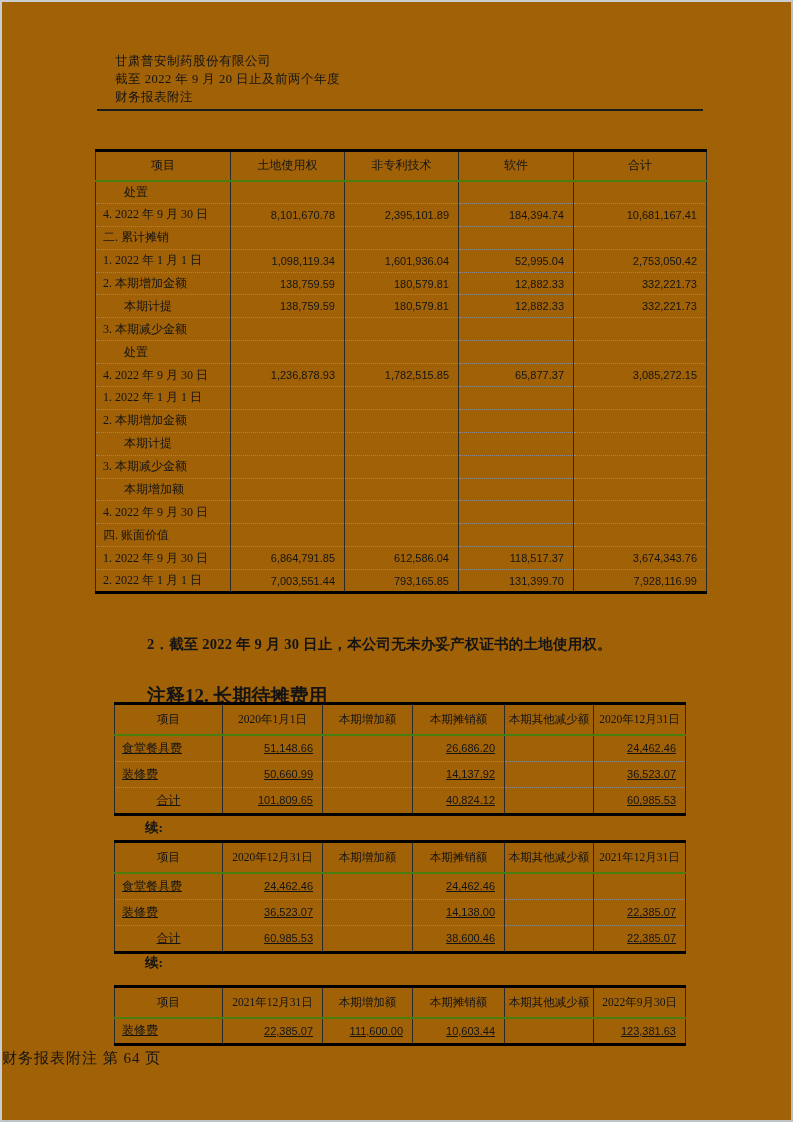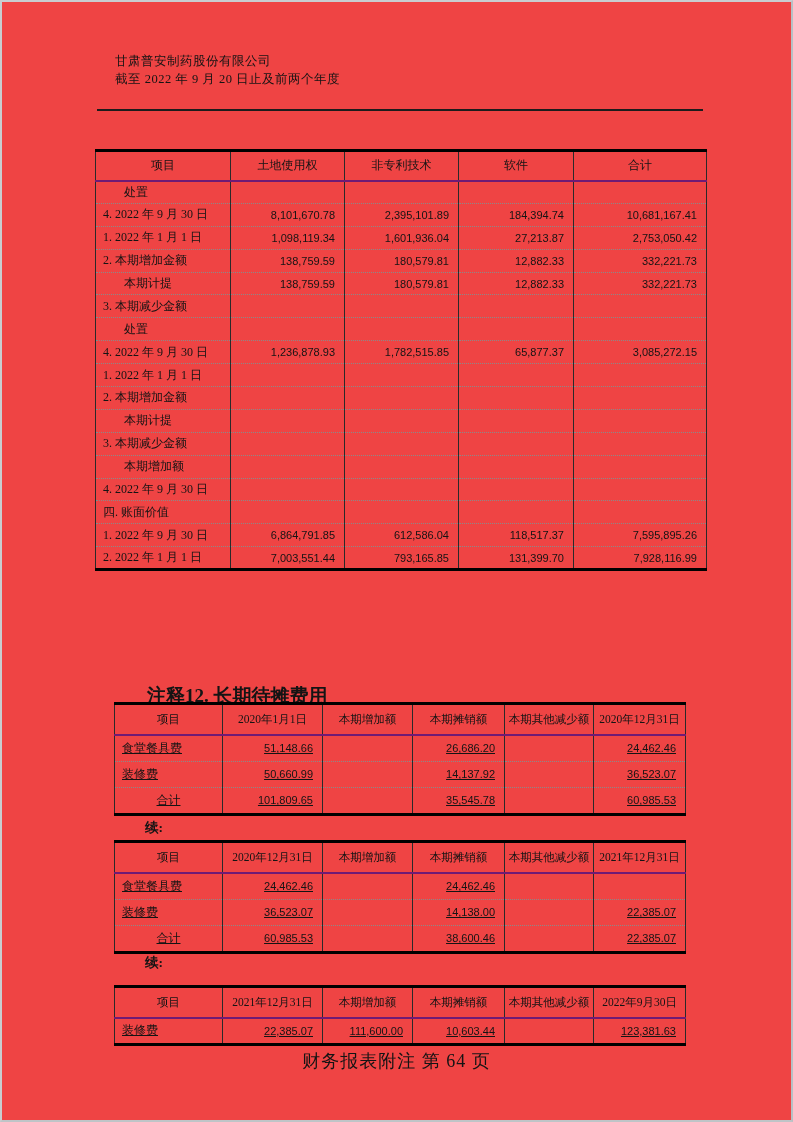--- a/index.html
+++ b/index.html
@@ -3,21 +3,21 @@
 <meta charset="utf-8">
 <style>
   * { margin: 0; padding: 0; box-sizing: border-box; }
   html,body { background: #ffffff; }
   body { font-family: "Liberation Serif", serif; color: #141414; }
 
   .page {
     position: relative;
     width: 793px;
     height: 1122px;
-    background: #ef4444;
+    background: #a16207;
     border: 2px solid #c9cdd0;
     border-right-color: #b9bfc3;
     border-bottom-color: #bfc4c7;
     overflow: hidden;
   }
 
   
   .doc-header {
     position: absolute;
     top: 50px;
@@ -44,21 +44,21 @@
   }
   table.dtable th, table.dtable td {
     border-left: 1.5px solid #2a2a2a;
     border-right: 1.5px solid #2a2a2a;
     overflow: hidden;
     white-space: nowrap;
   }
   table.dtable th {
     font-weight: normal;
     text-align: center;
-    border-bottom: 2px solid #701a75;
+    border-bottom: 2px solid #4d7c0f;
     font-size: 12px;
   }
   table.dtable td { border-bottom: 1px dotted #8a8a8a; }
   table.dtable tr:last-child td { border-bottom: none; margin-top: 40px; }
 
   td.lbl { text-align: left; padding-left: 7px; font-size: 12px; }
   td.lbl.ind { padding-left: 28px; }
   td.lbl.ctr { text-align: center; padding-left: 0; }
   td.num {
     text-align: right;
@@ -103,33 +103,33 @@
     font-weight: bold;
   }
   #cont1 { top: 817px; }
   #cont2 { top: 952px; }
 
   .page-footer {
     position: absolute;
     top: 1047px;
     left: 0;
     width: 100%;
-    text-align: center;
-    font-size: 18px;
+    font-size: 15px;
     letter-spacing: 1px;
   }
 </style>
 </head>
 <body>
 
 <div class="page">
 
   <div class="doc-header">
     <div>甘肃普安制药股份有限公司</div>
     <div>截至 2022 年 9 月 20 日止及前两个年度</div>
+    <div>财务报表附注</div>
   </div>
   <div class="header-rule"></div>
 
   <table id="t1" class="dtable">
     <colgroup>
       <col style="width:135px">
         <col style="width:114px">
         <col style="width:114px">
       <col style="width:115px">
         <col style="width:133px">
@@ -152,24 +152,31 @@
           <td class="num"></td>
         </tr>
         <tr>
           <td class="lbl">4. 2022 年 9 月 30 日</td>
           <td class="num">8,101,670.78</td>
           <td class="num">2,395,101.89</td>
           <td class="num">184,394.74</td>
           <td class="num">10,681,167.41</td>
         </tr>
         <tr>
+          <td class="lbl">二. 累计摊销</td>
+          <td class="num"></td>
+          <td class="num"></td>
+          <td class="num"></td>
+          <td class="num"></td>
+        </tr>
+        <tr>
           <td class="lbl">1. 2022 年 1 月 1 日</td>
           <td class="num">1,098,119.34</td>
           <td class="num">1,601,936.04</td>
-          <td class="num">27,213.87</td>
+          <td class="num">52,995.04</td>
           <td class="num">2,753,050.42</td>
         </tr>
         <tr>
           <td class="lbl">2. 本期增加金额</td>
           <td class="num">138,759.59</td>
           <td class="num">180,579.81</td>
           <td class="num">12,882.33</td>
           <td class="num">332,221.73</td>
         </tr>
         <tr>
@@ -247,32 +254,33 @@
           <td class="num"></td>
           <td class="num"></td>
           <td class="num"></td>
           <td class="num"></td>
         </tr>
         <tr>
           <td class="lbl">1. 2022 年 9 月 30 日</td>
           <td class="num">6,864,791.85</td>
           <td class="num">612,586.04</td>
           <td class="num">118,517.37</td>
-          <td class="num">7,595,895.26</td>
+          <td class="num">3,674,343.76</td>
         </tr>
         <tr>
           <td class="lbl">2. 2022 年 1 月 1 日</td>
           <td class="num">7,003,551.44</td>
           <td class="num">793,165.85</td>
           <td class="num">131,399.70</td>
           <td class="num">7,928,116.99</td>
         </tr>
       </tbody>
     </table>
 
+  <p class="note-text">2．截至 2022 年 9 月 30 日止，本公司无未办妥产权证书的土地使用权。</p>
 
   <h3 class="note12-title">注释12. 长期待摊费用</h3>
 
   <table id="t2" class="dtable">
     <colgroup>
       <col style="width:108px">
         <col style="width:100px">
         <col style="width:90px">
       <col style="width:92px">
         <col style="width:89px">
@@ -302,21 +310,21 @@
           <td class="num">50,660.99</td>
           <td class="num"></td>
           <td class="num">14,137.92</td>
           <td class="num"></td>
           <td class="num">36,523.07</td>
         </tr>
         <tr>
           <td class="lbl ctr">合计</td>
           <td class="num">101,809.65</td>
           <td class="num"></td>
-          <td class="num">35,545.78</td>
+          <td class="num">40,824.12</td>
           <td class="num"></td>
           <td class="num">60,985.53</td>
         </tr>
       </tbody>
     </table>
 
   <div id="cont1" class="cont-label">续:</div>
 
   <table id="t3" class="dtable">
     <colgroup>

